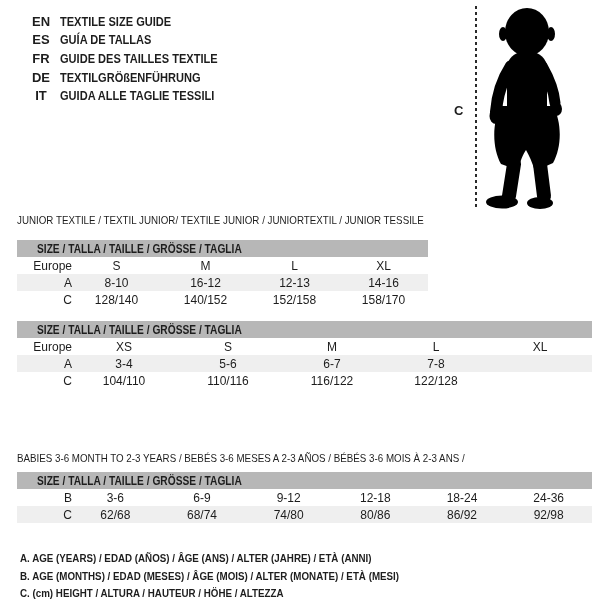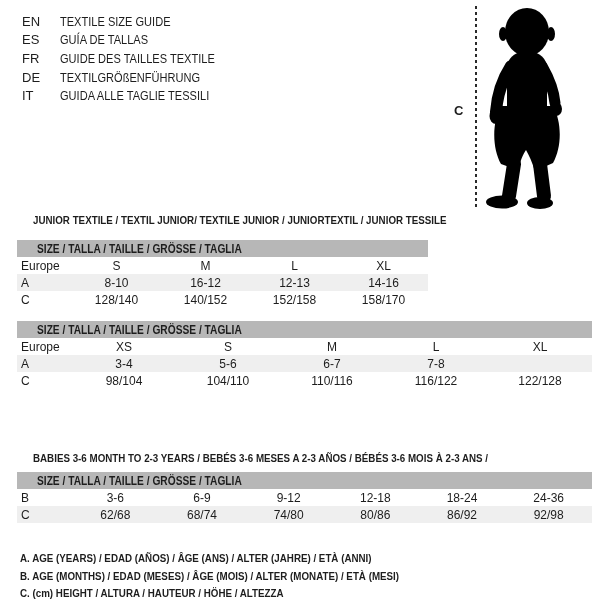--- a/index.html
+++ b/index.html
@@ -4,47 +4,47 @@
 <style>
   html,body{margin:0;padding:0;background:#ffffff;}
   .page{
     position:relative;width:600px;height:600px;background:#ffffff;
     font-family:"Liberation Sans",sans-serif;color:#1d1d1d;overflow:hidden;
   }
   .cond{display:inline-block;transform:scaleX(0.85);transform-origin:0 50%;white-space:nowrap;}
 
   
   .lang-block{position:absolute;left:22px;top:12px;}
-  .lang-row{display:flex;height:18.6px;align-items:center;font-size:13px;font-weight:normal;}
+  .lang-row{display:flex;height:18.6px;align-items:center;font-size:13px;font-weight:bold;text-align:center;}
   .lang-code{width:38px;flex:0 0 38px;}
 
   
   .figure{position:absolute;left:450px;top:4px;width:146px;height:212px;}
   .measure-line{position:absolute;left:25px;top:2px;width:2px;height:201px;
     background:repeating-linear-gradient(to bottom,#2a2a2a 0 3px,transparent 3px 6px);}
   .c-label{position:absolute;left:4px;top:99px;font-size:13px;font-weight:bold;}
   .figure svg{position:absolute;left:32px;top:0;}
 
   
   .sec{position:absolute;left:17px;}
   .sec1{top:213px;width:411px;}
   .sec2{top:321px;width:575px;}
   .sec3{top:450px;width:575px;}
-  .tbl-title{font-weight:bold;font-size:11.5px;line-height:14px;white-space:nowrap;margin-left:16px;}
+  .tbl-title{font-weight:normal;font-size:11.5px;line-height:14px;white-space:nowrap;}
   .sec1 .tbl-title{margin-bottom:13px;}
   .sec2 .tbl-title{margin-bottom:12px;}
   .sec3 .tbl-title{line-height:17px;margin-bottom:5px;}
   .tbl-title sub{font-size:8px;}
   .size-bar{height:17px;background:#b7b7b7;display:flex;align-items:center;
     padding-left:20px;font-size:12px;font-weight:bold;}
   .row{display:grid;height:17px;align-items:center;font-size:12px;}
   .cols4{grid-template-columns:55px repeat(4,1fr);}
   .cols5{grid-template-columns:55px repeat(5,1fr);}
   .cols6{grid-template-columns:55px repeat(6,1fr);}
-  .lbl{padding-left:4px;}
+  .lbl{padding-left:4px;text-align:right;}
   .val{text-align:center;}
   .shaded{background:#efefef;}
 
   
   .footnotes{position:absolute;left:20px;top:533px;margin-top:19px;}
   .foot-line{height:17.5px;font-size:11.5px;font-weight:bold;white-space:nowrap;}
 </style>
 </head>
 <body>
 
@@ -135,21 +135,20 @@
     </div>
     <div class="row cols5 shaded">
       <span class="lbl">A</span>
       <span class="val">3-4</span>
       <span class="val">5-6</span>
       <span class="val">6-7</span>
       <span class="val">7-8</span>
     </div>
     <div class="row cols5">
       <span class="lbl">C</span>
-      <span class="val">98/104</span>
       <span class="val">104/110</span>
       <span class="val">110/116</span>
       <span class="val">116/122</span>
       <span class="val">122/128</span>
     </div>
   </section>
 
   <section class="sec sec3">
     <div class="tbl-title">
       <div><span class="cond">BABIES 3-6 MONTH TO 2-3 YEARS / BEBÉS 3-6 MESES A 2-3 AÑOS / BÉBÉS 3-6 MOIS À 2-3 ANS /</span></div>

